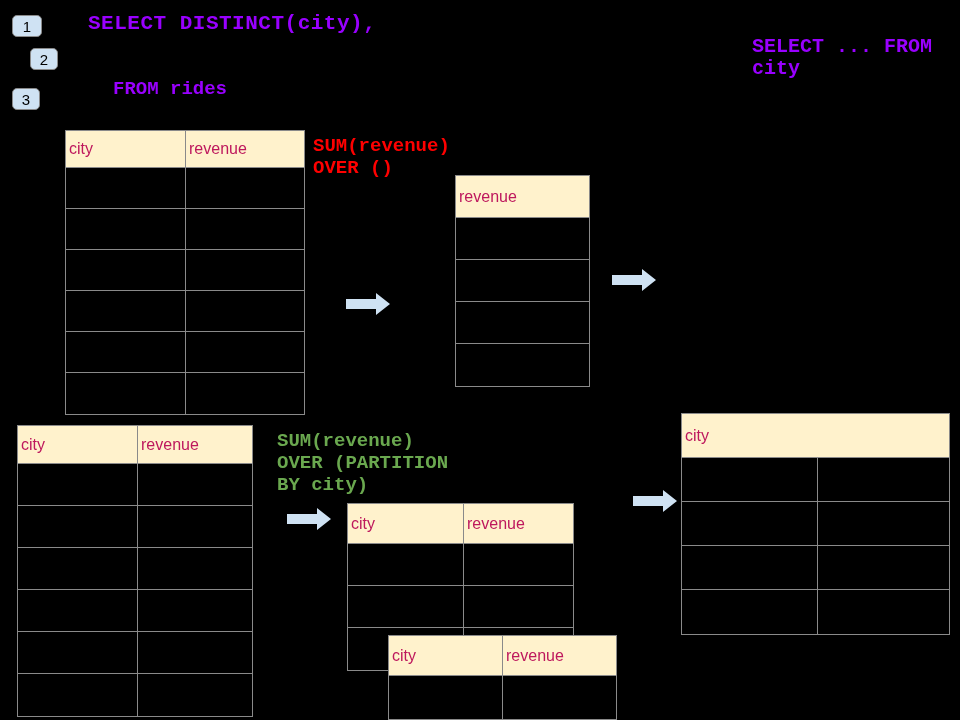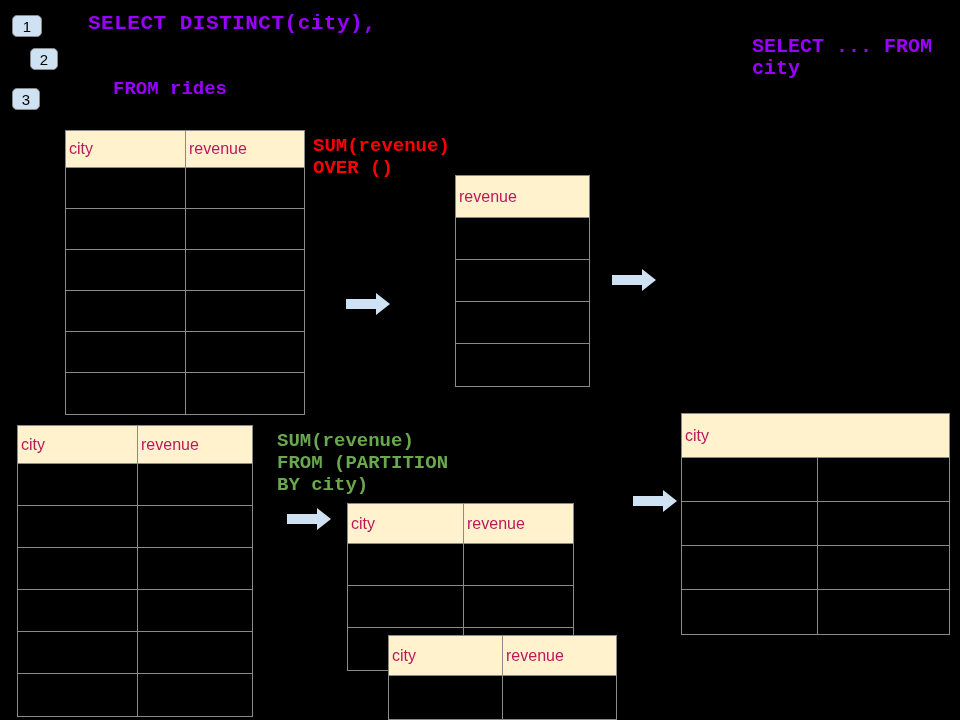--- a/index.html
+++ b/index.html
@@ -57,21 +57,21 @@
   <div class="code sz-l purple" style="left:88px;top:12px">SELECT DISTINCT(city),</div>
   <div class="code sz-m purple" style="left:113px;top:79px">FROM rides</div>
 
   <div class="code sz-s purple" style="left:752px;top:36px">SELECT ... FROM</div>
   <div class="code sz-s purple" style="left:752px;top:58px">city</div>
 
   <div class="code sz-m red" style="left:313px;top:136px">SUM(revenue)</div>
   <div class="code sz-m red" style="left:313px;top:158px">OVER ()</div>
 
   <div class="code sz-m green" style="left:277px;top:431px">SUM(revenue)</div>
-  <div class="code sz-m green" style="left:277px;top:453px">FROM (PARTITION</div>
+  <div class="code sz-m green" style="left:277px;top:453px">OVER (PARTITION</div>
   <div class="code sz-m green" style="left:277px;top:475px">BY city)</div>
 
   <div class="tbl" id="t1">
     <div class="thead">
       <div class="th c1">city</div>
       <div class="th">revenue</div>
     </div>
     <div class="tbody">
         <div class="trow">
           <div class="td c1"></div>

